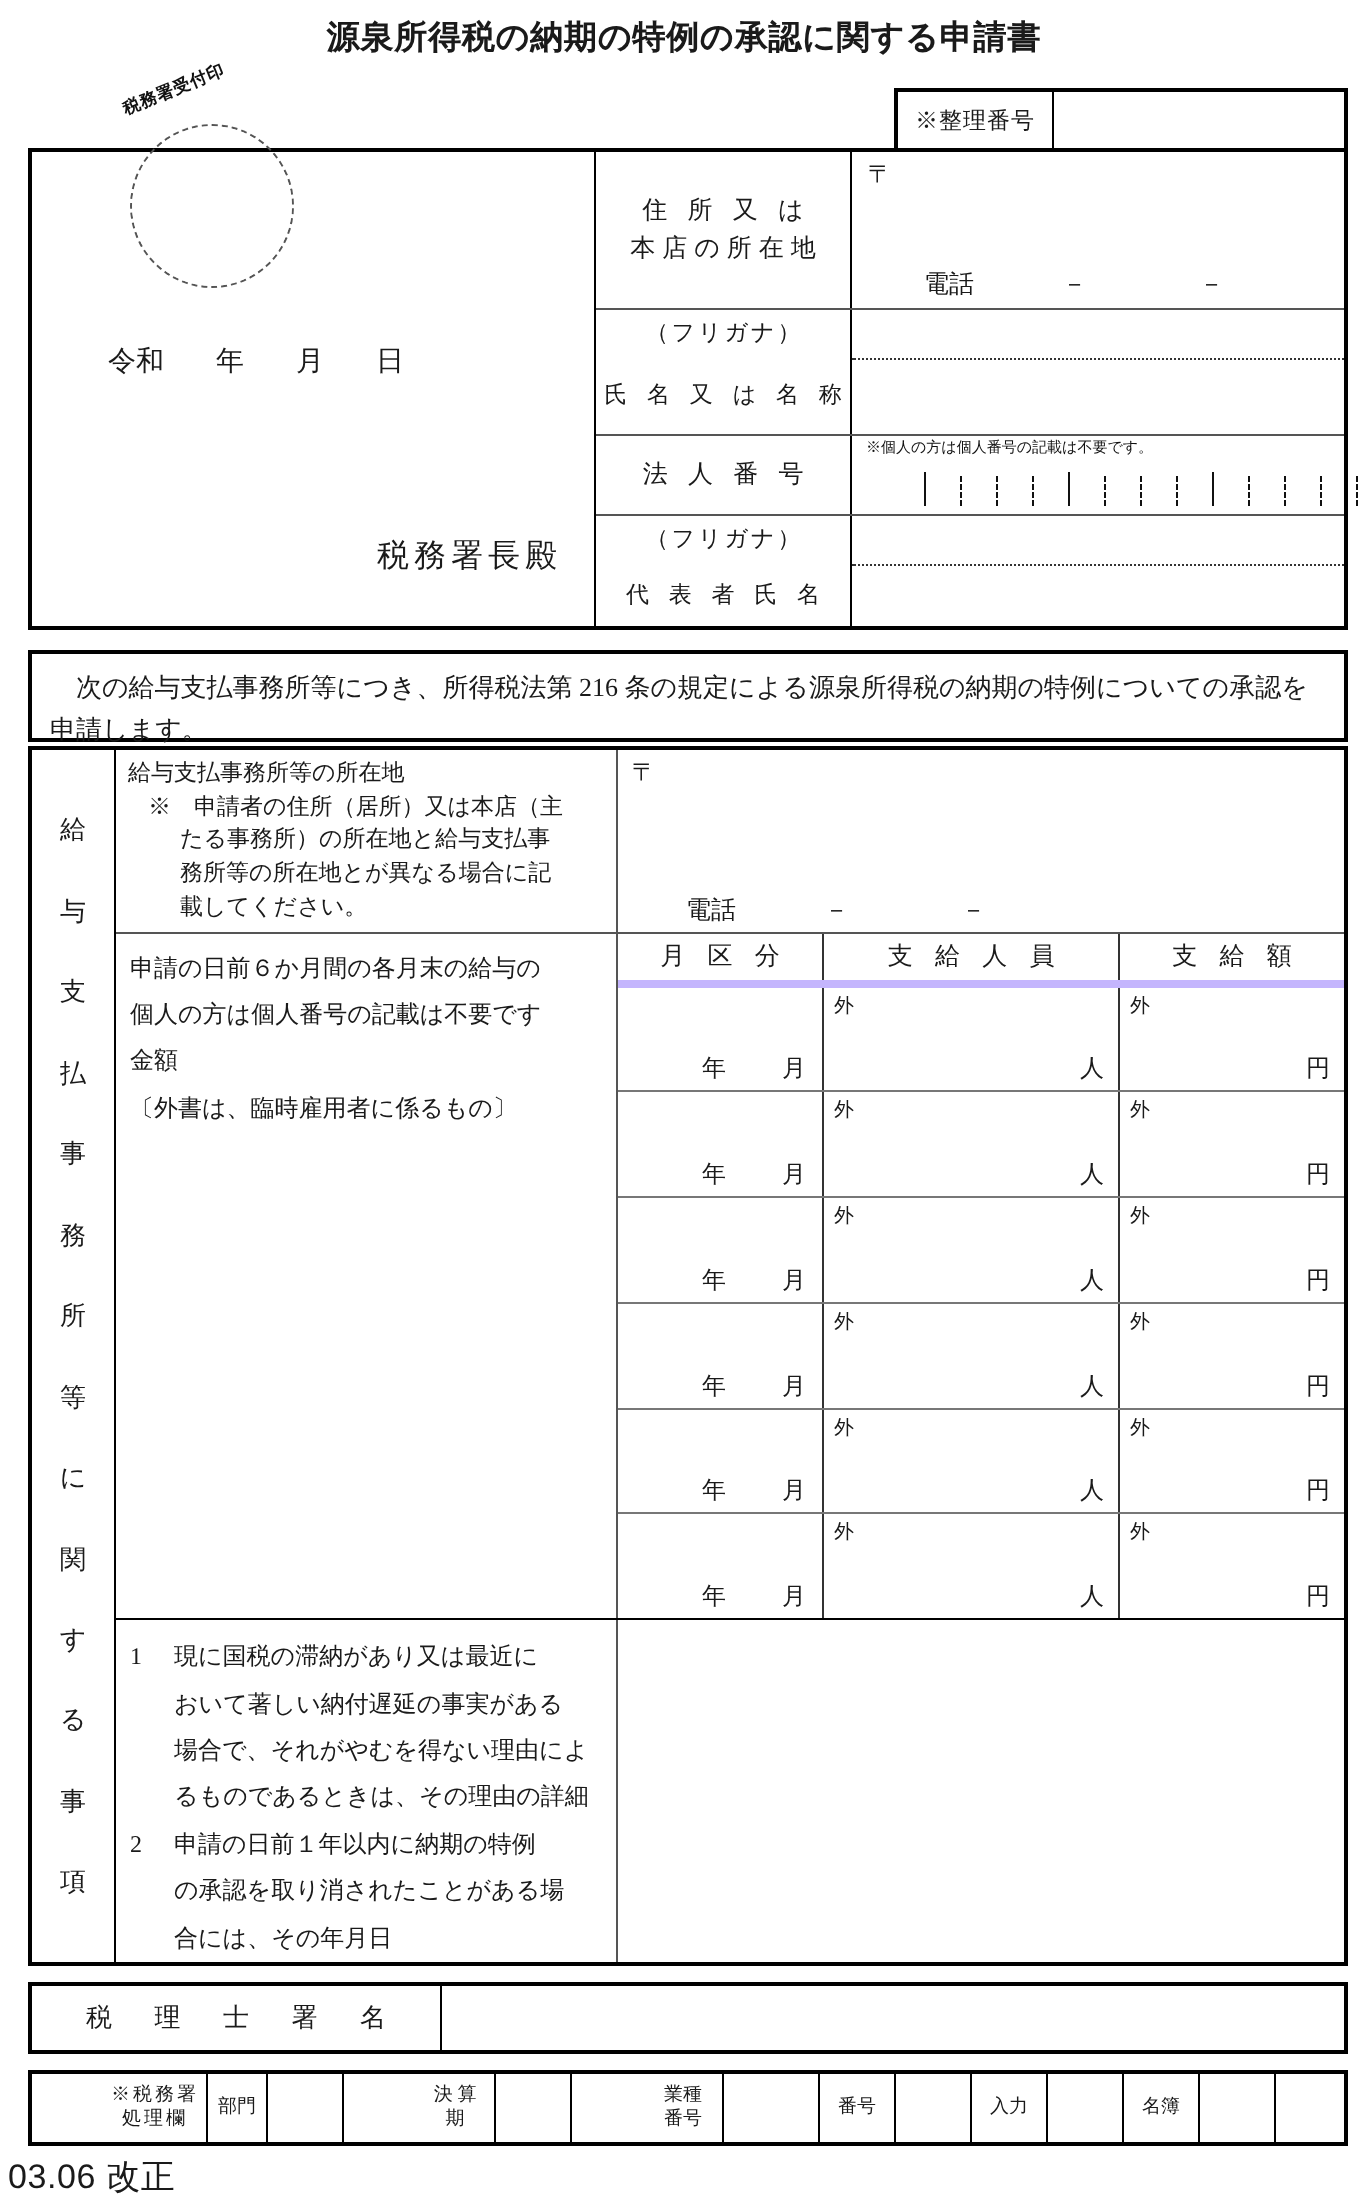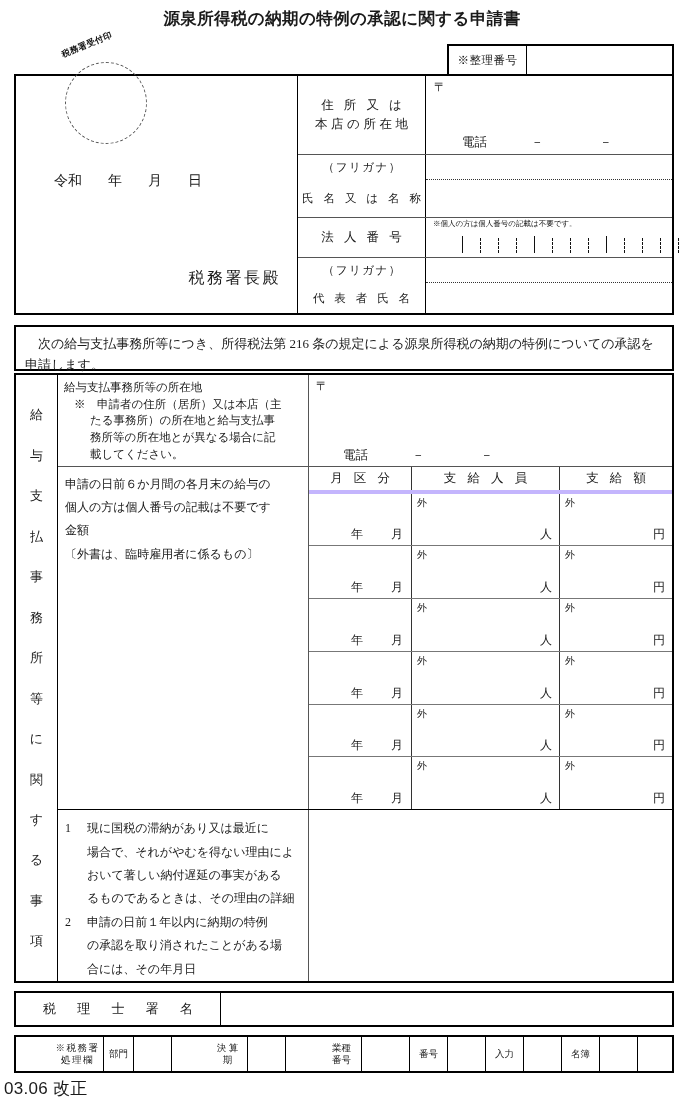--- a/index.html
+++ b/index.html
@@ -669,22 +669,22 @@
               <span class="cell-soto">外</span>
               <span class="cell-unit">円</span>
             </div>
           </div>
         </div>
       </div>
 
       <div class="sec-remarks">
         <div class="remarks-note">
           <div class="rk-line"><span class="rk-num">1</span><span>現に国税の滞納があり又は最近に</span></div>
+          <div class="rk-line rk-ind">おいて著しい納付遅延の事実がある</div>
           <div class="rk-line rk-ind">場合で、それがやむを得ない理由によ</div>
-          <div class="rk-line rk-ind">おいて著しい納付遅延の事実がある</div>
           <div class="rk-line rk-ind">るものであるときは、その理由の詳細</div>
           <div class="rk-line"><span class="rk-num">2</span><span>申請の日前１年以内に納期の特例</span></div>
           <div class="rk-line rk-ind">の承認を取り消されたことがある場</div>
           <div class="rk-line rk-ind">合には、その年月日</div>
         </div>
         <div class="remarks-value"></div>
       </div>
 
     </div>
   </div>

